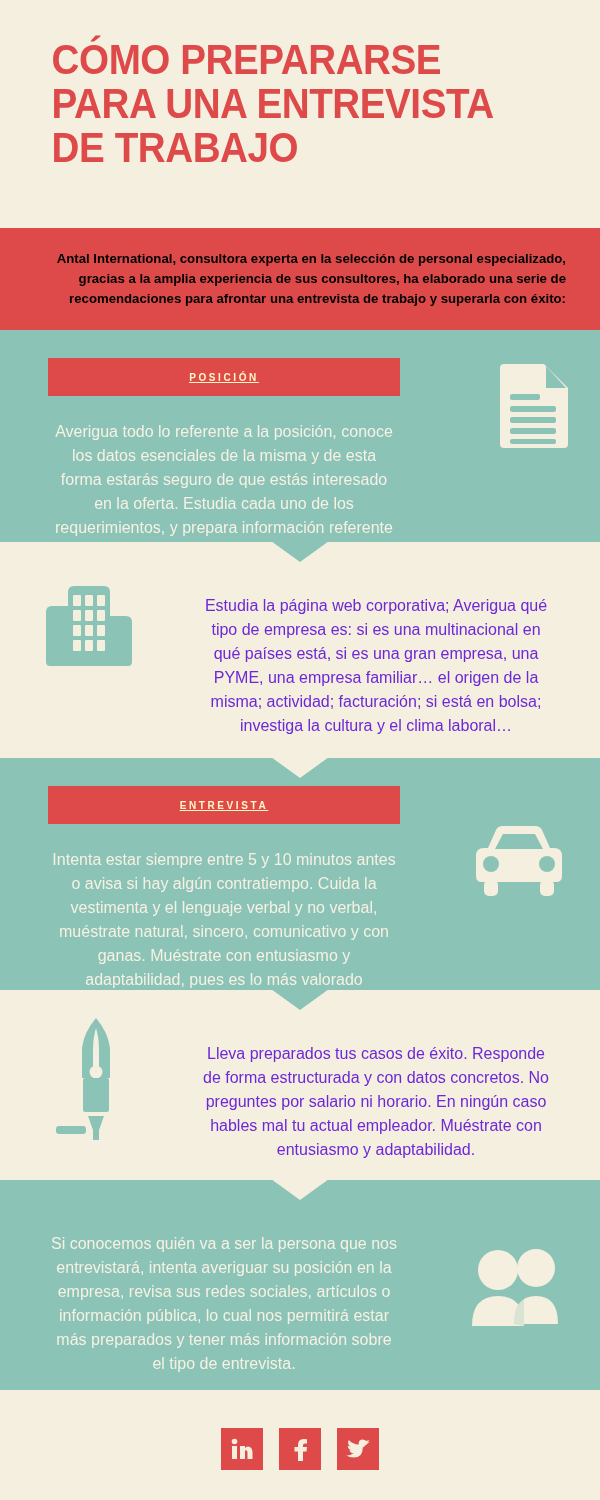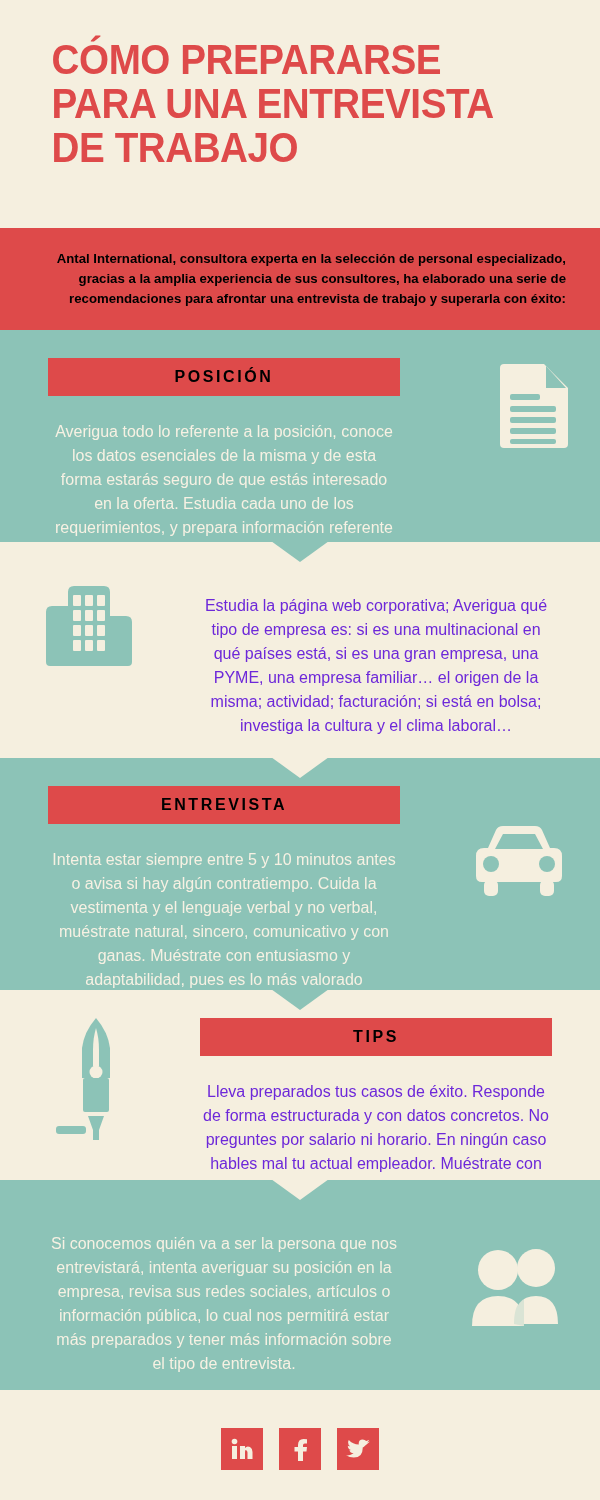--- a/index.html
+++ b/index.html
@@ -100,24 +100,25 @@
   .sec-col.right { right: 48px; }
 
   .sec-head {
     background: #DE4A4A;
     height: 38px;
     display: flex;
     align-items: center;
     justify-content: center;
   }
   .sec-head-label {
-    color: #000000;
+    color: #fef9c3;
     font-weight: 700;
-    font-size: 16px;
+    font-size: 10px;
     letter-spacing: 2.6px;
+    text-decoration: underline;
   }
   .sec-body {
     margin-top: 24px;
     font-size: 16px;
     line-height: 1.5;
     text-align: center;
     padding: 0 2px;
   }
   .sec-body.on-teal { color: #F7F1E3; }
   .sec-body.on-cream { color: #6d28d9; }
@@ -249,23 +250,20 @@
           <rect x="68" y="56" width="14" height="16" rx="5" fill="#F5EFDF"></rect>
         </svg>
       </div>
     </div>
     <div class="notch teal-down"></div>
   </div>
 
   <div class="band cream" style="top:990px;height:190px;">
     <div class="sec-inner">
       <div class="sec-col right">
-        <div class="sec-head">
-          <span class="sec-head-label">TIPS</span>
-        </div>
         <div class="sec-body on-cream">Lleva preparados tus casos de éxito. Responde de forma estructurada y con datos concretos. No preguntes por salario ni horario. En ningún caso hables mal tu actual empleador. Muéstrate con entusiasmo y adaptabilidad.</div>
       </div>
       <div class="sec-icon at-left" style="top:22px;left:48px;">
         <svg width="96" height="132" viewBox="0 0 96 132" aria-hidden="true">
           <path d="M48 6 Q36 20 34 36 L34 66 L62 66 L62 36 Q60 20 48 6 Z" fill="#8CC3B7"></path>
           <rect x="37" y="30" width="7" height="0" fill="none"></rect>
           <path d="M48 16 Q45 26 45 38 L45 54 L51 54 L51 38 Q51 26 48 16 Z" fill="#F5EFDF"></path>
           <circle cx="48" cy="60" r="6.5" fill="#F5EFDF"></circle>
           <rect x="35" y="66" width="26" height="34" rx="2" fill="#8CC3B7"></rect>
           <path d="M40 104 L56 104 L51 118 L51 128 L45 128 L45 118 Z" fill="#8CC3B7"></path>

